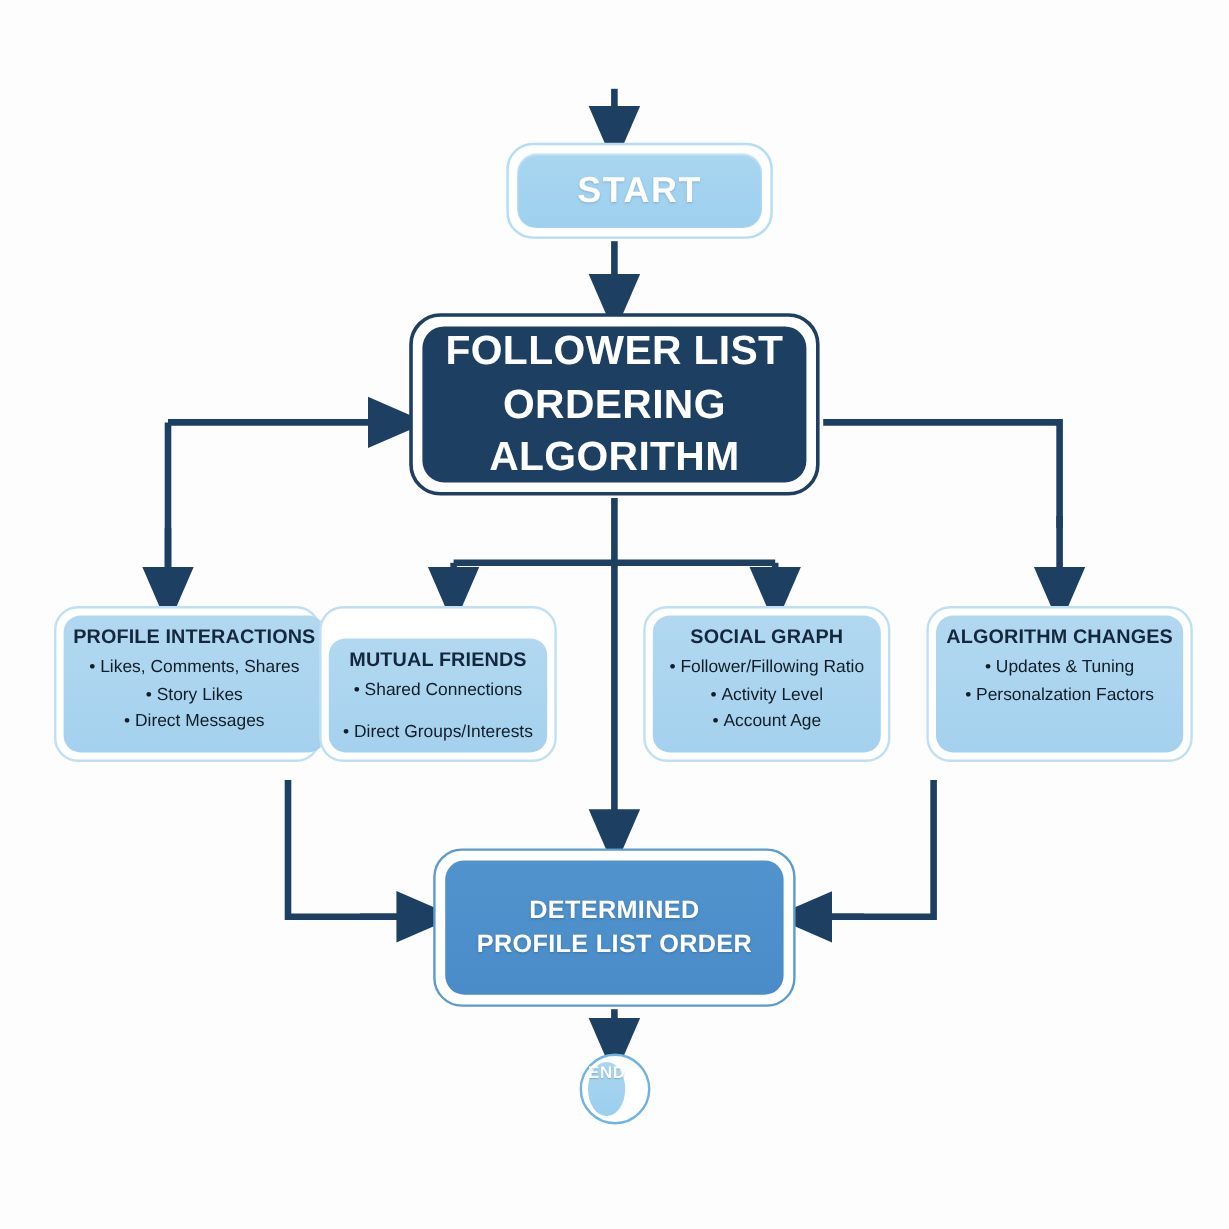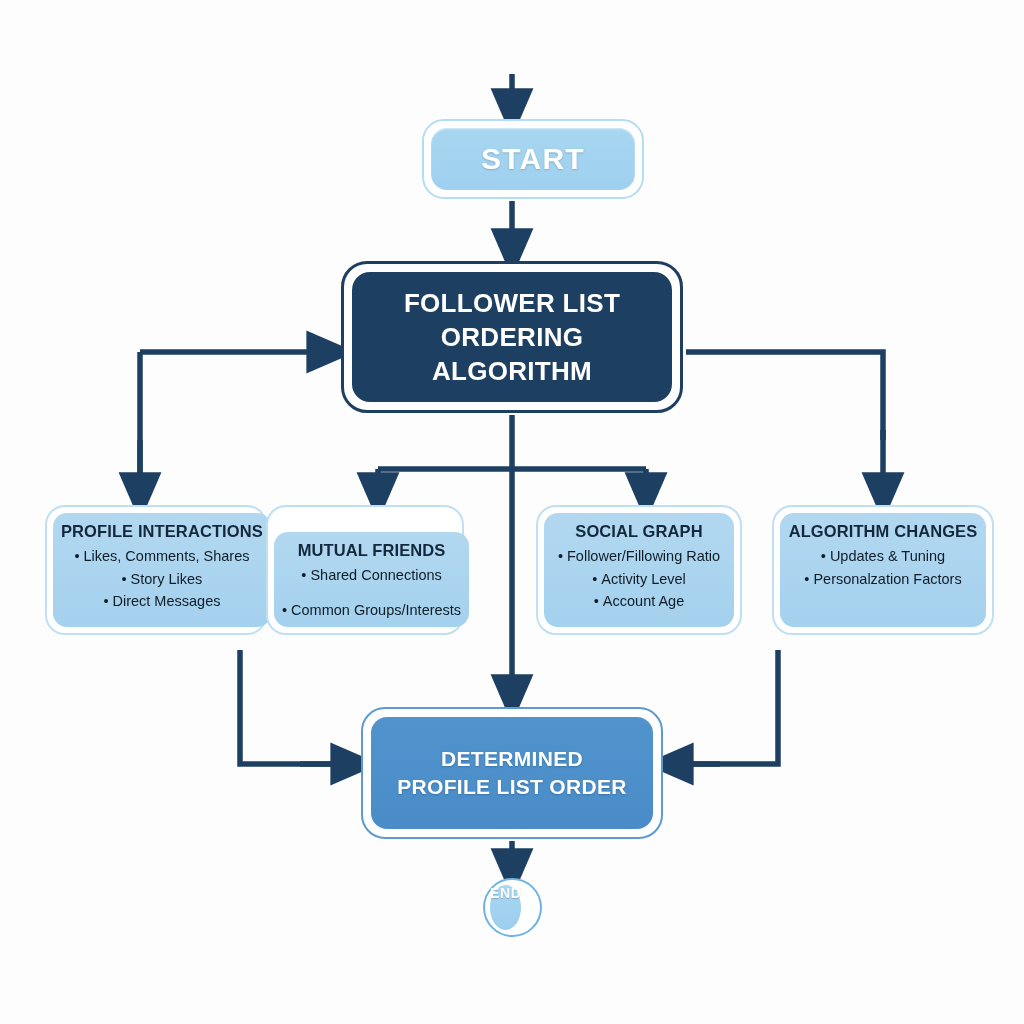--- a/index.html
+++ b/index.html
@@ -82,21 +82,21 @@
     padding: 8px;
     background: #ffffff;
   }
   #algorithm-node .inner {
     background: #1d3f61;
     border-radius: 18px;
     padding: 6px 10px;
   }
   #algorithm-node .label {
     color: #ffffff;
-    font-size: 26px;
+    font-size: 34px;
     font-weight: bold;
     line-height: 1.32;
     text-align: center;
     letter-spacing: .3px;
   }
 
   
   .factor-node {
     position: absolute;
     top: 505px;
@@ -266,21 +266,21 @@
         <li><span class="bullet">•</span><span>Direct Messages</span></li>
       </ul>
     </div>
   </div>
 
   <div class="node factor-node" id="factor-mutual">
     <div class="inner">
       <div class="factor-title">MUTUAL FRIENDS</div>
       <ul class="factor-list">
         <li><span class="bullet">•</span><span>Shared Connections</span></li>
-        <li><span class="bullet">•</span><span>Common Groups/Interests</span></li>
+        <li><span class="bullet">•</span><span>Direct Groups/Interests</span></li>
       </ul>
     </div>
   </div>
 
   <div class="node factor-node" id="factor-social">
     <div class="inner">
       <div class="factor-title">SOCIAL GRAPH</div>
       <ul class="factor-list">
         <li><span class="bullet">•</span><span>Follower/Fillowing Ratio</span></li>
         <li><span class="bullet">•</span><span>Activity Level</span></li>

